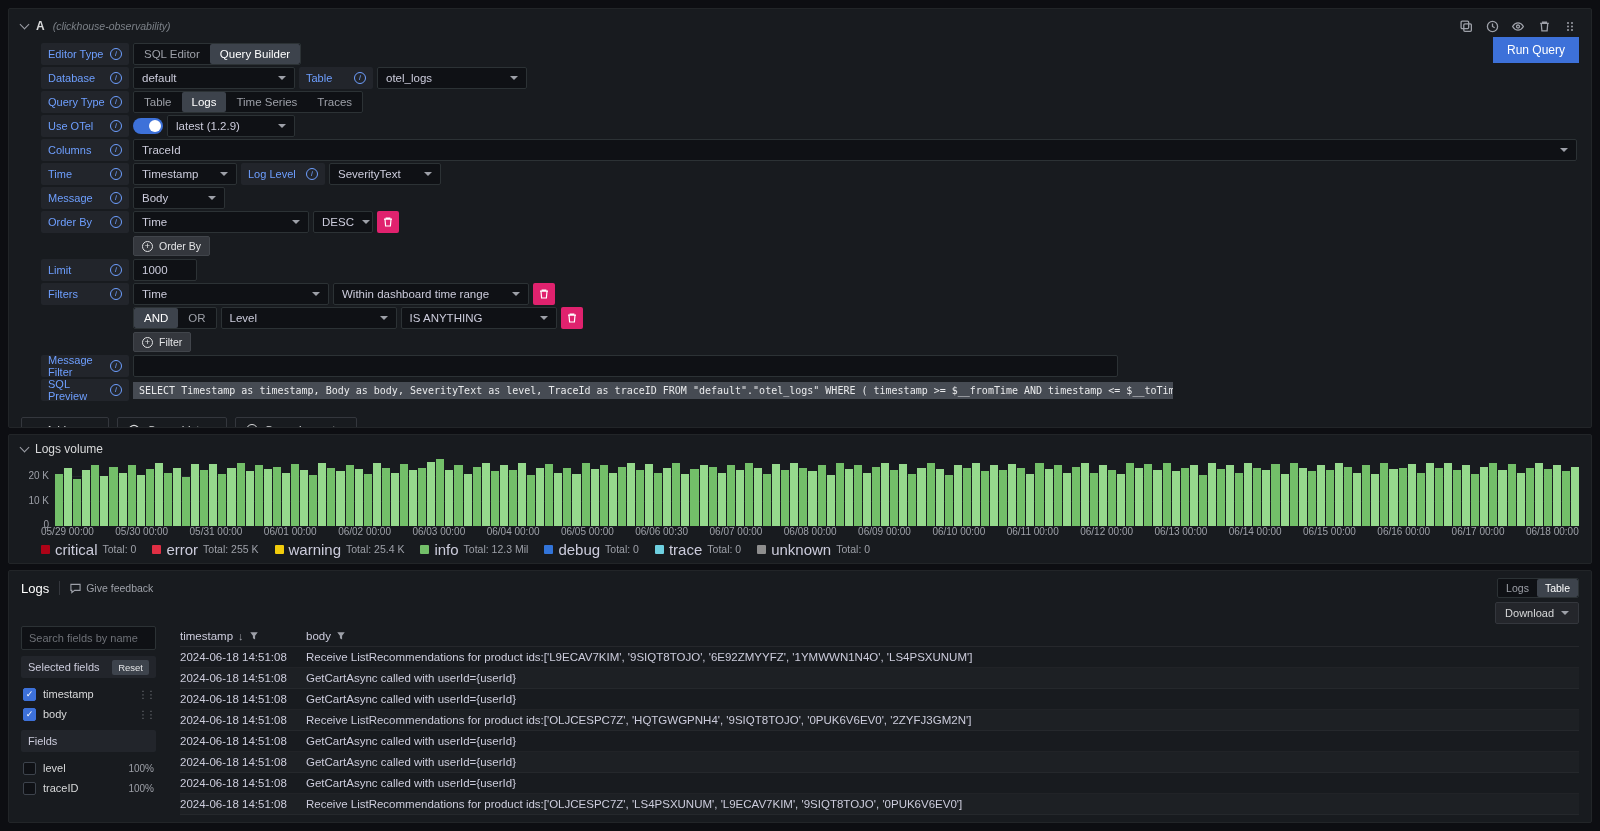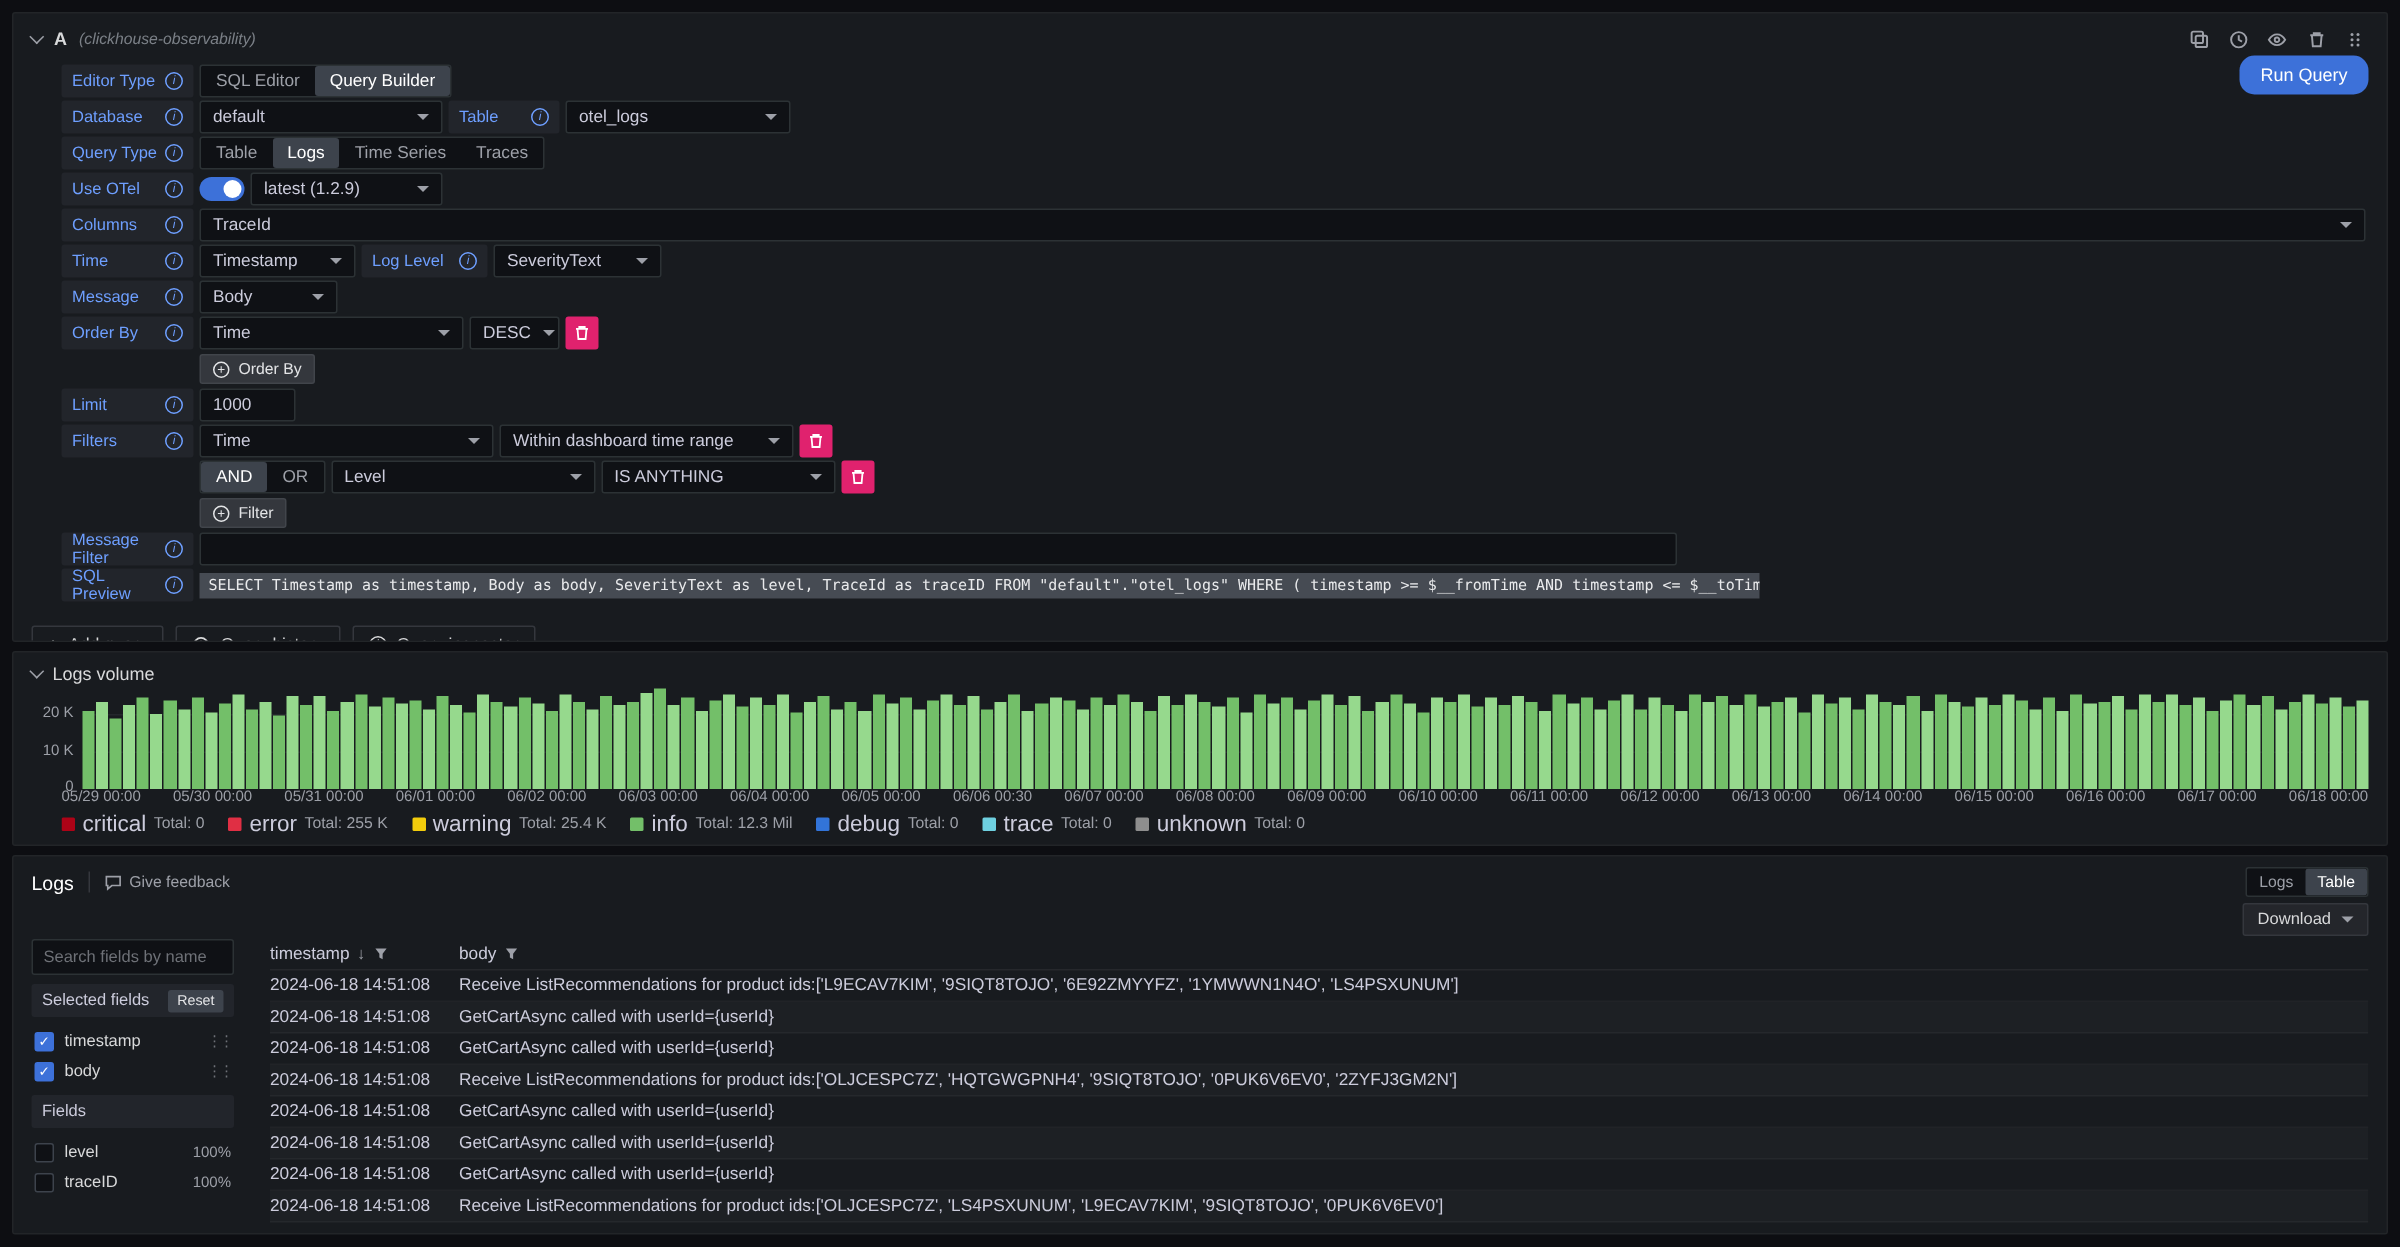--- a/index.html
+++ b/index.html
@@ -10,21 +10,21 @@
 
   
   .query-panel{height:420px;padding:6px 12px;flex:none;overflow:hidden}
   .qp-header{display:flex;align-items:center;gap:8px;height:22px}
   .chev{display:inline-block;width:7px;height:7px;border-left:1.5px solid #9da0a8;border-bottom:1.5px solid #9da0a8;transform:rotate(-45deg);margin-top:-3px;cursor:pointer}
   .refid{color:#d8d9da;font-weight:700;font-size:12px}
   .ds{color:#7b8087;font-style:italic;font-size:10.5px}
   .spacer{flex:1}
   .hicon{display:inline-flex;width:18px;height:18px;align-items:center;justify-content:center;color:#9da0a8;cursor:pointer}
   .hicon svg{stroke:#9da0a8;fill:none;stroke-width:1.2}
-  .run-query{position:absolute;top:28px;right:12px;height:26px;padding:0 14px;background:#3d71d9;color:#fff;border:none;border-radius:10px;font-size:12px;font-weight:500;font-family:inherit;cursor:pointer}
+  .run-query{position:absolute;top:28px;right:12px;height:26px;padding:0 14px;background:#3d71d9;color:#fff;border:none;border-radius:0;font-size:12px;font-weight:500;font-family:inherit;cursor:pointer}
   .form{margin-left:20px;margin-top:6px;display:flex;flex-direction:column;gap:2px}
   .frow{display:flex;align-items:center;gap:4px;height:22px}
   .frow.indent{margin-left:92px}
   .flabel{display:flex;align-items:center;justify-content:space-between;width:88px;height:22px;padding:0 7px;background:#22252b;border-radius:2px;color:#6e9fff;font-size:11px;font-weight:500;flex:none}
   .flabel.mid{width:74px}
   .info{width:12px;height:12px;border:1px solid currentColor;border-radius:50%;font-size:8px;line-height:10px;text-align:center;display:inline-block;font-style:italic;flex:none;cursor:pointer}
   .select{display:flex;align-items:center;justify-content:space-between;gap:8px;height:22px;padding:0 8px;background:#0f1115;border:1px solid #2c3235;border-radius:2px;font-size:11.5px;color:#ccccdc;cursor:pointer}
   .caret{width:0;height:0;border-left:4px solid transparent;border-right:4px solid transparent;border-top:4px solid #9da0a8;flex:none}
   .text-input{height:22px;background:#0f1115;border:1px solid #2c3235;border-radius:2px;color:#ccccdc;font-size:11.5px;padding:0 8px;font-family:inherit}
   .grow{flex:1;margin-right:2px}

